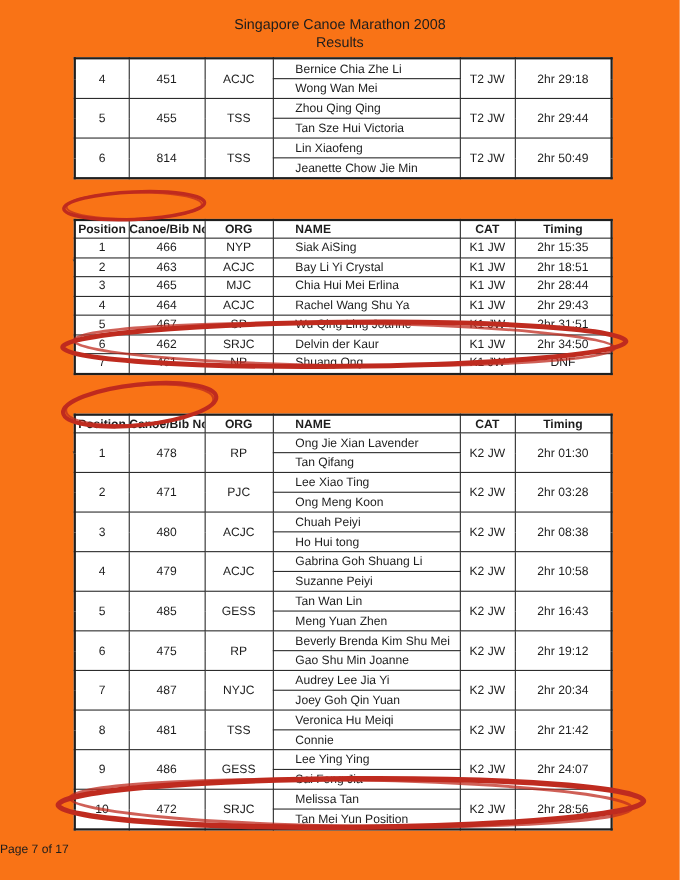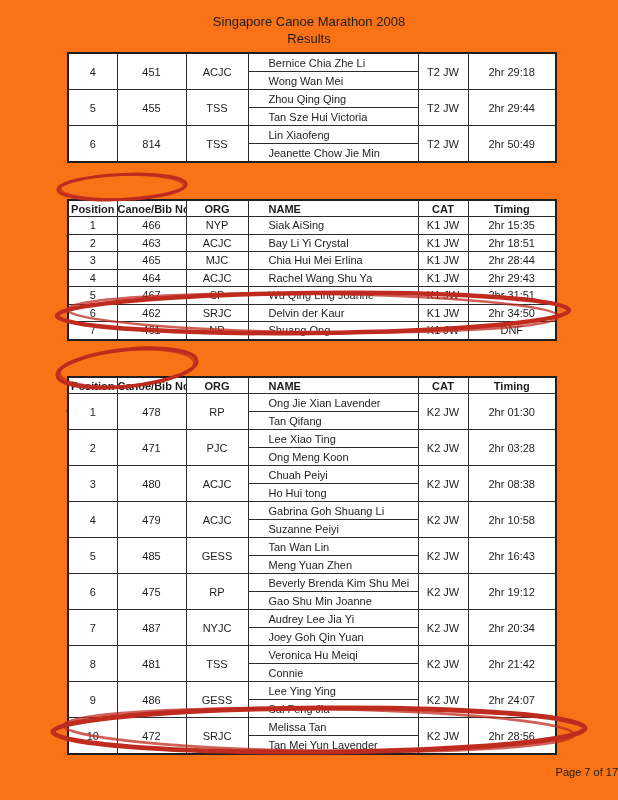--- a/index.html
+++ b/index.html
@@ -16,21 +16,21 @@
     border-collapse:collapse;border:2px solid #1f1f1f;background:#fff;
   }
   table.results td{
     border:1px solid #2c2c2c;font-size:11px;line-height:12px;
     text-align:center;vertical-align:middle;padding:0;height:17px;
     overflow:hidden;white-space:nowrap;
   }
   table.results td.single{height:16.5px;}
   table.results td.th{font-weight:bold;height:15px;}
   table.results td.name{text-align:left;padding-left:20px;}
-  .footer{position:absolute;top:766px;left:0;width:100%;text-align:right;font-size:11px;}
+  .footer{position:absolute;top:766px;left:0;width:100%;text-align:left;font-size:11px;}
   #annotations{position:absolute;top:0;left:0;pointer-events:none;}
 </style>
 </head>
 <body>
 
 <div class="page">
 
   <div class="title">
     <div>Singapore Canoe Marathon 2008</div>
     <div>Results</div>
@@ -282,21 +282,21 @@
         </tr>
         <tr>
           <td rowspan="2">10</td>
           <td rowspan="2">472</td>
           <td rowspan="2">SRJC</td>
           <td class="name">Melissa Tan</td>
           <td rowspan="2">K2 JW</td>
           <td rowspan="2">2hr 28:56</td>
         </tr>
         <tr>
-          <td class="name">Tan Mei Yun Lavender</td>
+          <td class="name">Tan Mei Yun Position</td>
         </tr>
       </tbody>
   </table>
 
   <div class="footer">Page 7 of 17</div>
 
   <svg id="annotations" width="618" height="800">
       <ellipse cx="122" cy="187" rx="64" ry="12.5" transform="rotate(-2.5 122 187)" fill="none" stroke="#bf2b1f" stroke-width="3.2" opacity="1"></ellipse>
       <ellipse cx="122" cy="187" rx="61.44" ry="12" transform="rotate(-1.1 122 187)" fill="none" stroke="#bf2b1f" stroke-width="1.7600000000000002" opacity="0.75"></ellipse>
       <ellipse cx="313" cy="313" rx="256" ry="20" transform="rotate(-0.6 313 313)" fill="none" stroke="#bf2b1f" stroke-width="4.5" opacity="1"></ellipse>

